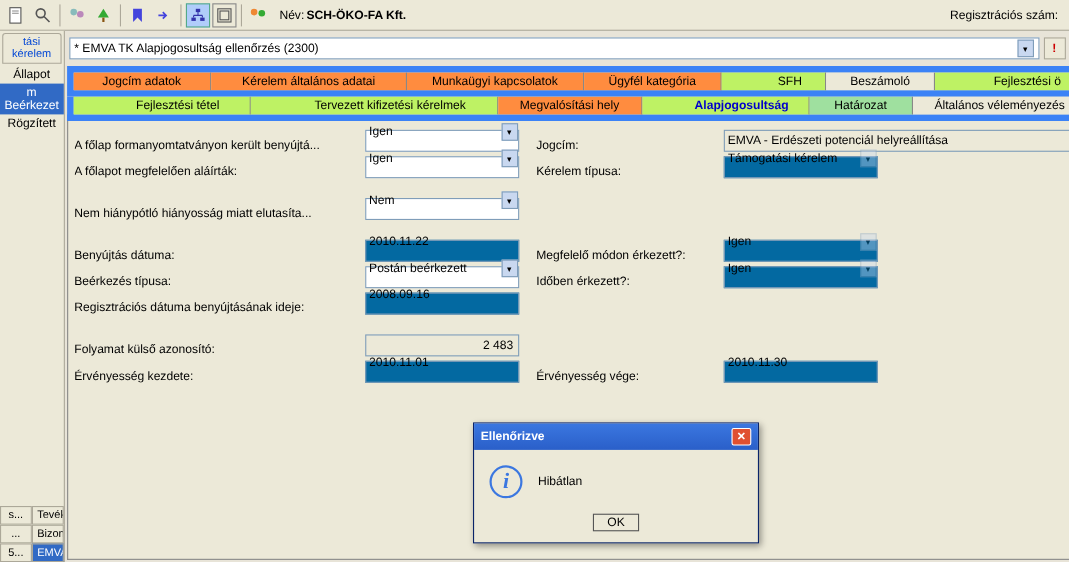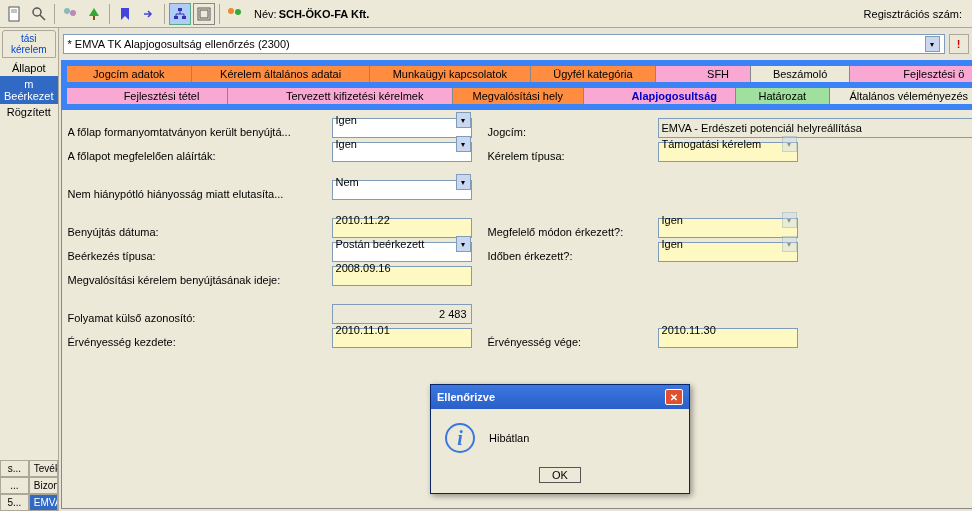--- a/index.html
+++ b/index.html
@@ -21,30 +21,30 @@
   .left-bottom-tabs .tab.sel { background: #316ac5; color: #fff; }
   .right-panel { flex: 1; display: flex; flex-direction: column; padding: 2px; }
   .title-row { display: flex; align-items: center; gap: 4px; margin-bottom: 2px; padding: 4px 2px; }
   .title-input { flex: 1; height: 20px; border: 1px solid #7f9db9; background: #fff; padding: 2px 4px; display: flex; align-items: center; justify-content: space-between; }
   .dd-arrow { width: 15px; height: 16px; background: #c9d8f0; border: 1px solid #7f9db9; display: flex; align-items: center; justify-content: center; font-size: 8px; cursor: pointer; }
   .warn-btn { width: 20px; height: 20px; color: #c00; font-weight: bold; display:flex;align-items:center;justify-content:center;border:1px solid #aca899;background:#ece9d8;cursor:pointer; }
   .chk-btn { width: 20px; height: 20px; color: #080; font-weight: bold; display:flex;align-items:center;justify-content:center;border:1px solid #aca899;background:#ece9d8;cursor:pointer;font-size:14px; }
   .tab-strip { display: flex; flex-wrap: wrap; border: 6px solid #3b82f6; background: #ece9d8; }
   .tab-strip .tab { padding: 2px 10px; border-right: 1px solid #888; cursor: pointer; font-size: 11px; text-align:center; }
   .tab-strip .tab.orange { background: #ff8c3f; }
-  .tab-strip .tab.blue { background: #f9a8d4; padding-left: 40px; }
+  .tab-strip .tab.blue { background: #bef264; padding-left: 40px; }
   .tab-strip .tab.green { background: #9fe09f; }
   .tab-strip .tab.gray { background: #ece9d8; }
   .tab-strip .tab.active { color: #0000cc; font-weight: bold; }
   .form-area { flex: 1; background: #ece9d8; border: 1px solid #888; border-top: none; padding: 8px 6px; overflow:auto; position:relative; }
   .form-row { display: flex; align-items: flex-end; margin-bottom: 4px; gap: 16px; }
   .label { width: 248px; white-space: nowrap; overflow: hidden; text-overflow: ellipsis; }
   .label2 { width: 154px; white-space: nowrap; }
   .field { width: 140px; height: 20px; border: 1px solid #7f9db9; background: #fff; display: flex; align-items: center; justify-content: space-between; padding: 0 0 16px 3px; }
-  .field.ro { background: #fef9c3; }
+  .field.ro { background: #0369a1; }
   .field .txt { flex:1; white-space:nowrap; overflow:hidden; }
   .field-wide { width: 320px; height: 20px; border: 1px solid #7f9db9; background: #fff; padding: 0 3px; display:flex;align-items:center; }
   .field-ro-wide { width: 480px; height: 20px; border: 1px solid #7f9db9; background: #ece9d8; padding: 0 3px; display:flex;align-items:center; }
   .field-num { width: 140px; height: 20px; border: 1px solid #7f9db9; background: #ece9d8; text-align: right; padding: 0 4px; display:flex;align-items:center;justify-content:flex-end; }
   .spacer { height: 14px; }
   
   .dialog { position: absolute; left: 430px; top: 384px; width: 260px; background: #ece9d8; border: 1px solid #0a246a; box-shadow: 2px 2px 6px rgba(0,0,0,.4); }
   .dlg-title { background: linear-gradient(#3b77e0,#2a5fc9); color: #fff; font-weight: bold; padding: 4px 6px; display: flex; justify-content: space-between; align-items: center; font-size:12px;gap:45px; }
   .dlg-close { width: 18px; height: 16px; background: #e05030; border: 1px solid #fff; color: #fff; display:flex;align-items:center;justify-content:center;font-weight:bold;cursor:pointer;border-radius:2px;font-size:10px; }
   .dlg-body { padding: 14px; display: flex; align-items: center; gap: 14px; }
@@ -225,21 +225,21 @@
             <span class="txt">Postán beérkezett</span>
             <span class="dd-arrow">▾</span>
           </div>
         <div class="label2">Időben érkezett?:</div>
         <div class="field ro">
             <span class="txt">Igen</span>
             <span class="dd-arrow" style="opacity:.4">▾</span>
           </div>
       </div>
       <div class="form-row">
-        <div class="label">Megvalósítási kérelem benyújtásának ideje:</div>
+        <div class="label">Regisztrációs dátuma benyújtásának ideje:</div>
         <div class="field ro">
             <span class="txt">2008.09.16</span>
           </div>
       </div>
       <div class="spacer"></div>
       <div class="form-row">
         <div class="label">Folyamat külső azonosító:</div>
         <div class="field-num">
             <span>2 483</span>
           </div>

